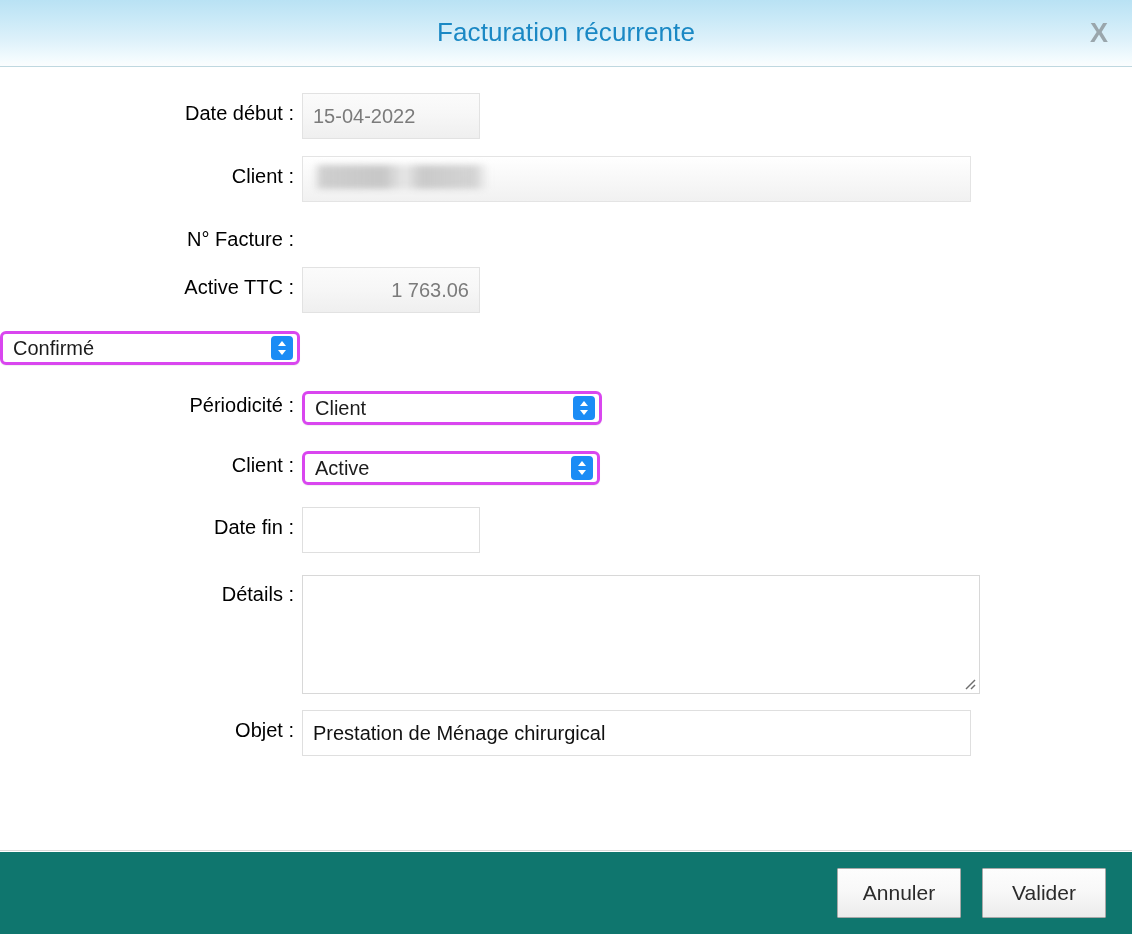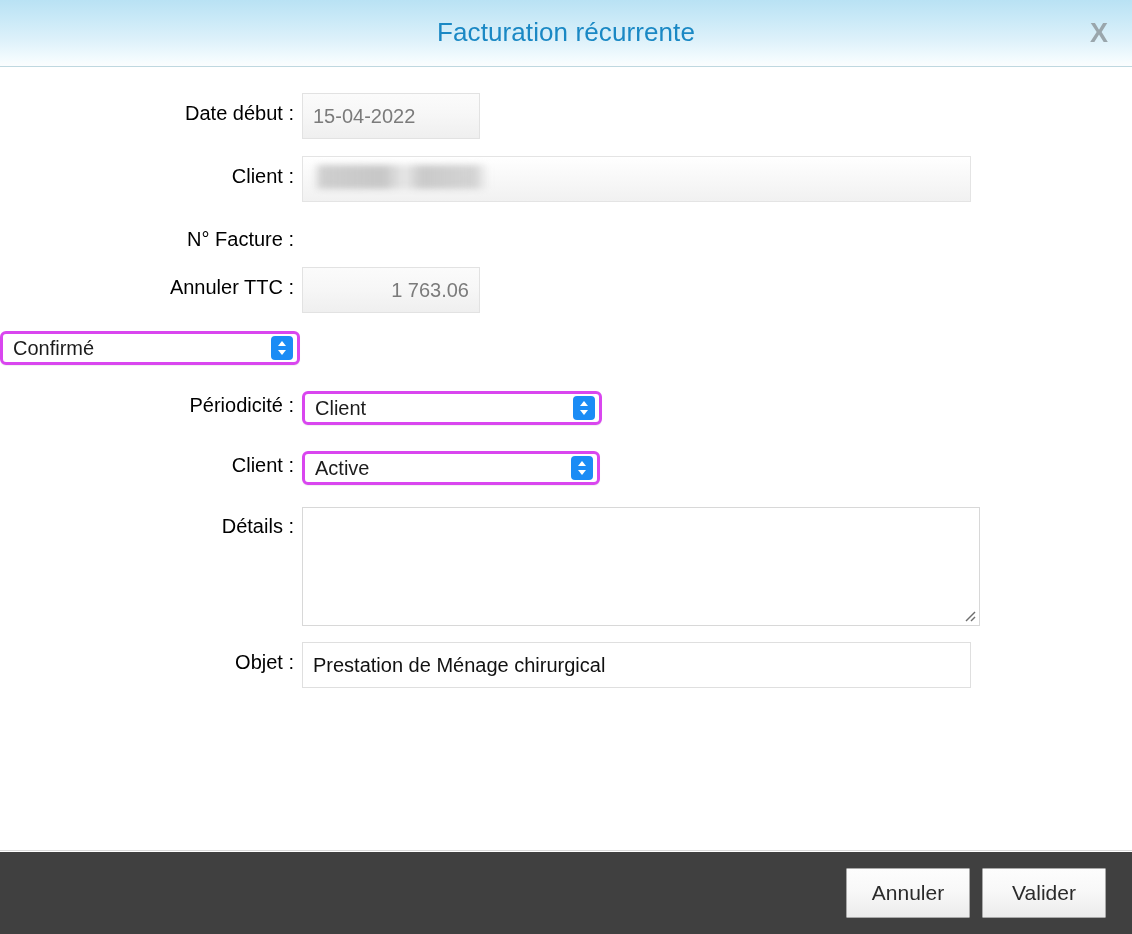--- a/index.html
+++ b/index.html
@@ -197,28 +197,28 @@
     bottom: 4px;
     width: 14px;
     height: 14px;
     pointer-events: none;
   }
 
   
   .dialog-footer {
     flex: 0 0 84px;
     height: 84px;
-    background: #404040;
+    background: #0f766e;
     border-top: 1px solid #d9d9d9;
     box-shadow: inset 0 1px 0 #ffffff;
     display: flex;
     align-items: center;
     justify-content: flex-end;
     padding-right: 26px;
-    gap: 12px;
+    gap: 21px;
   }
   .btn {
     min-width: 124px;
     height: 50px;
     border: 1px solid #a8a8a8;
     background: linear-gradient(to bottom, #fdfdfd 0%, #f8f8f8 48%, #ebebeb 100%);
     font-family: "Liberation Sans", sans-serif;
     font-size: 21px;
     color: #2b2b2b;
     cursor: pointer;
@@ -265,21 +265,21 @@
           <div class="redact"></div>
         </div>
       </div>
     </div>
 
     <div class="form-row row-facture">
       <div class="lbl">N° Facture :</div>
     </div>
 
     <div class="form-row row-montant">
-      <div class="lbl">Annuler TTC :</div>
+      <div class="lbl">Active TTC :</div>
       <div class="field-wrap">
         <input class="txt disabled w-short align-right" type="text" readonly="" value="1 763.06" style="">
       </div>
     </div>
 
     <div class="form-row row-etat">
       <div class="field-wrap">
         <div class="sel">
           <span class="sel-val">Confirmé</span>
           <span class="stepper"></span>
@@ -300,20 +300,26 @@
     <div class="form-row row-status">
       <div class="lbl">Client :</div>
       <div class="field-wrap">
         <div class="sel narrow">
           <span class="sel-val">Active</span>
           <span class="stepper"></span>
         </div>
       </div>
     </div>
 
+    <div class="form-row row-datefin">
+      <div class="lbl">Date fin :</div>
+      <div class="field-wrap">
+        <input class="txt w-short" type="text" value="" style="">
+      </div>
+    </div>
 
     <div class="form-row row-details">
       <div class="lbl">Détails :</div>
       <div class="field-wrap">
         <div class="area-wrap">
           <textarea class="area" style=""></textarea>
           <svg class="resize-grip" viewBox="0 0 14 14">
             <line x1="13" y1="4" x2="4" y2="13" stroke="#6e6e6e" stroke-width="1.4"></line>
             <line x1="13" y1="9" x2="9" y2="13" stroke="#6e6e6e" stroke-width="1.4"></line>
           </svg>

